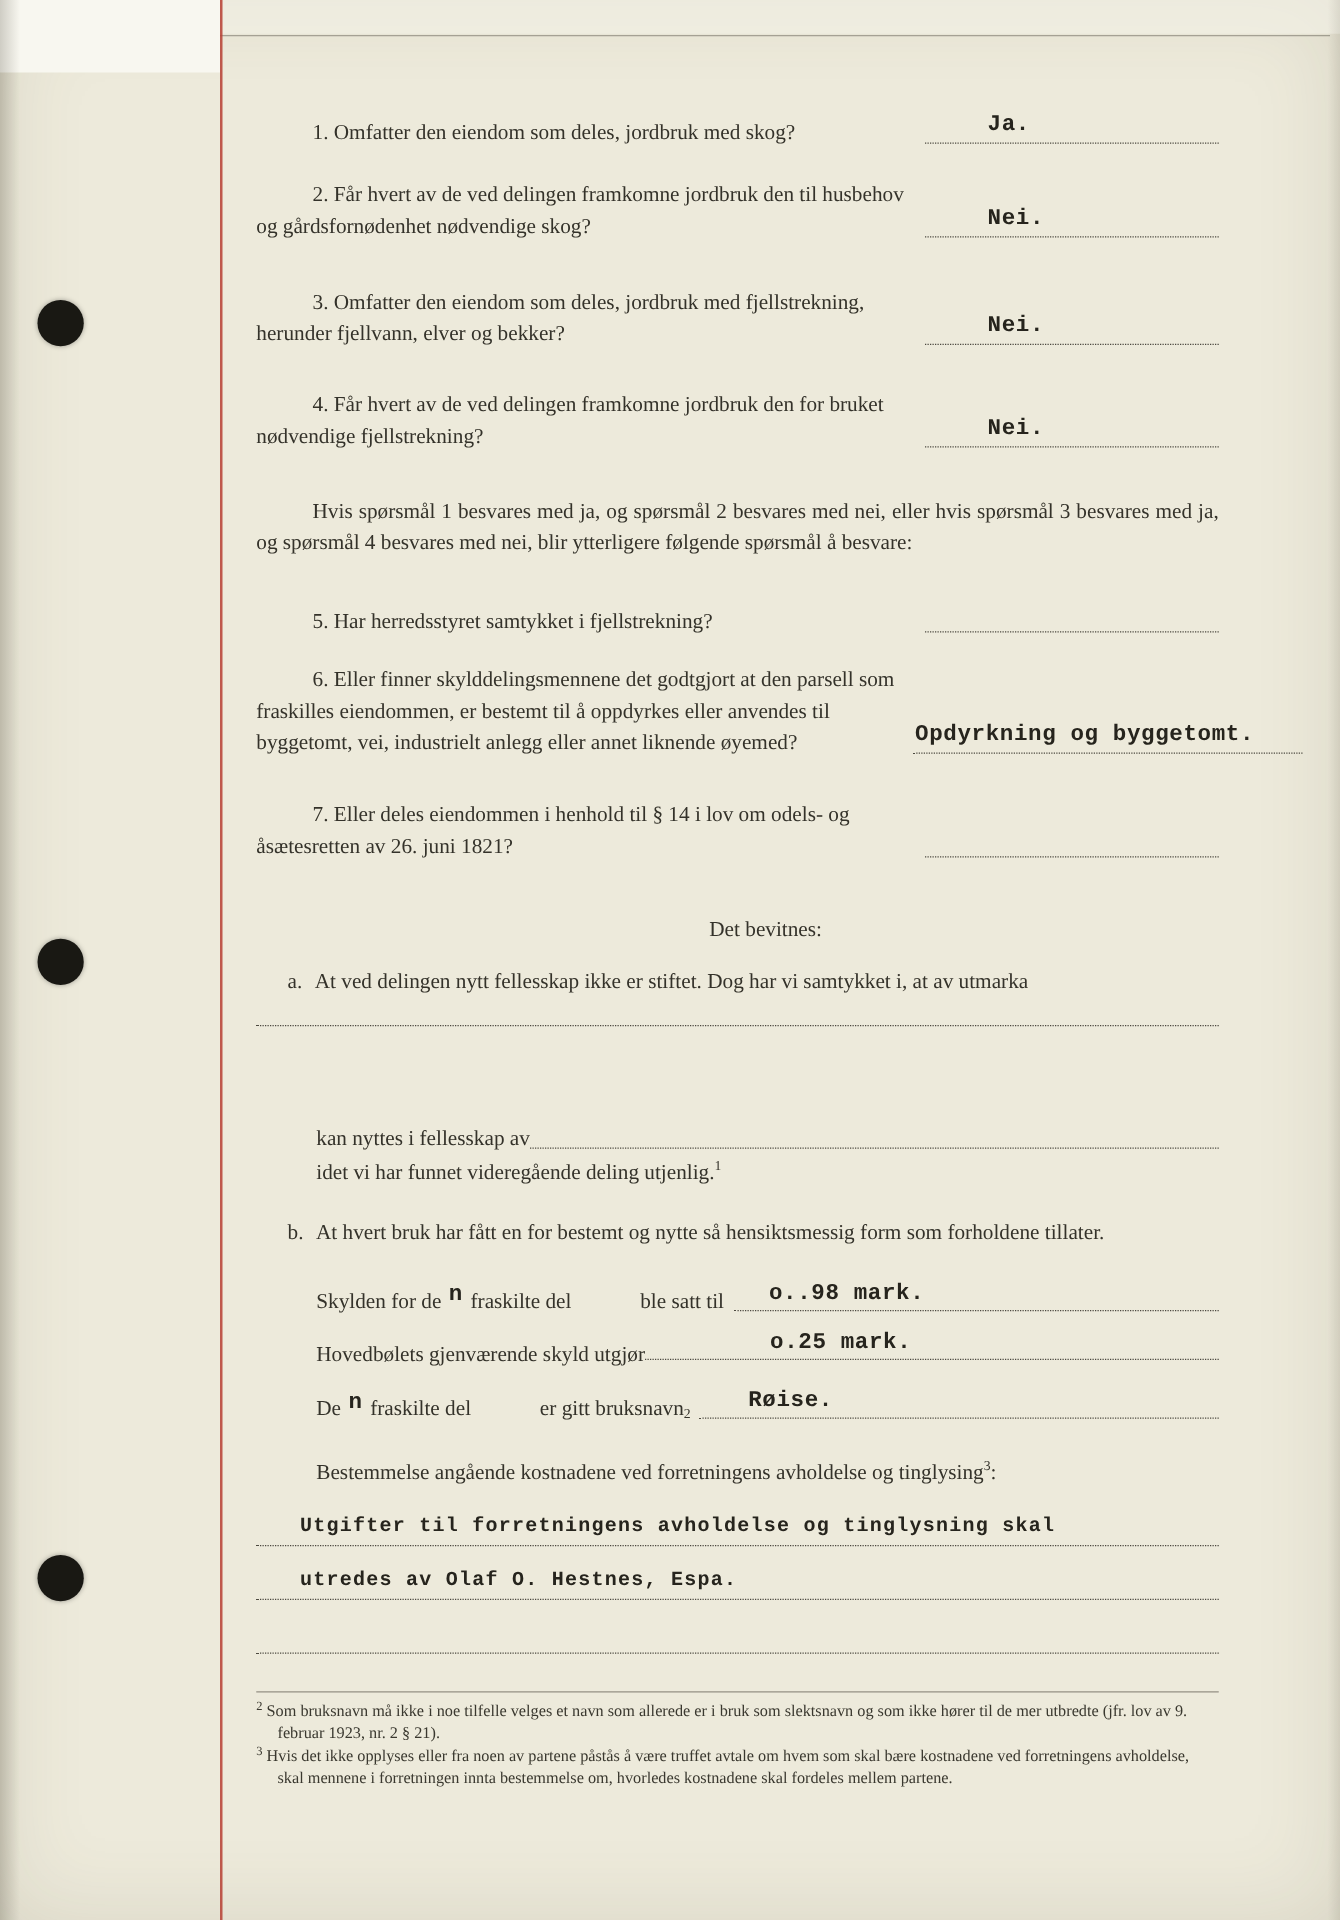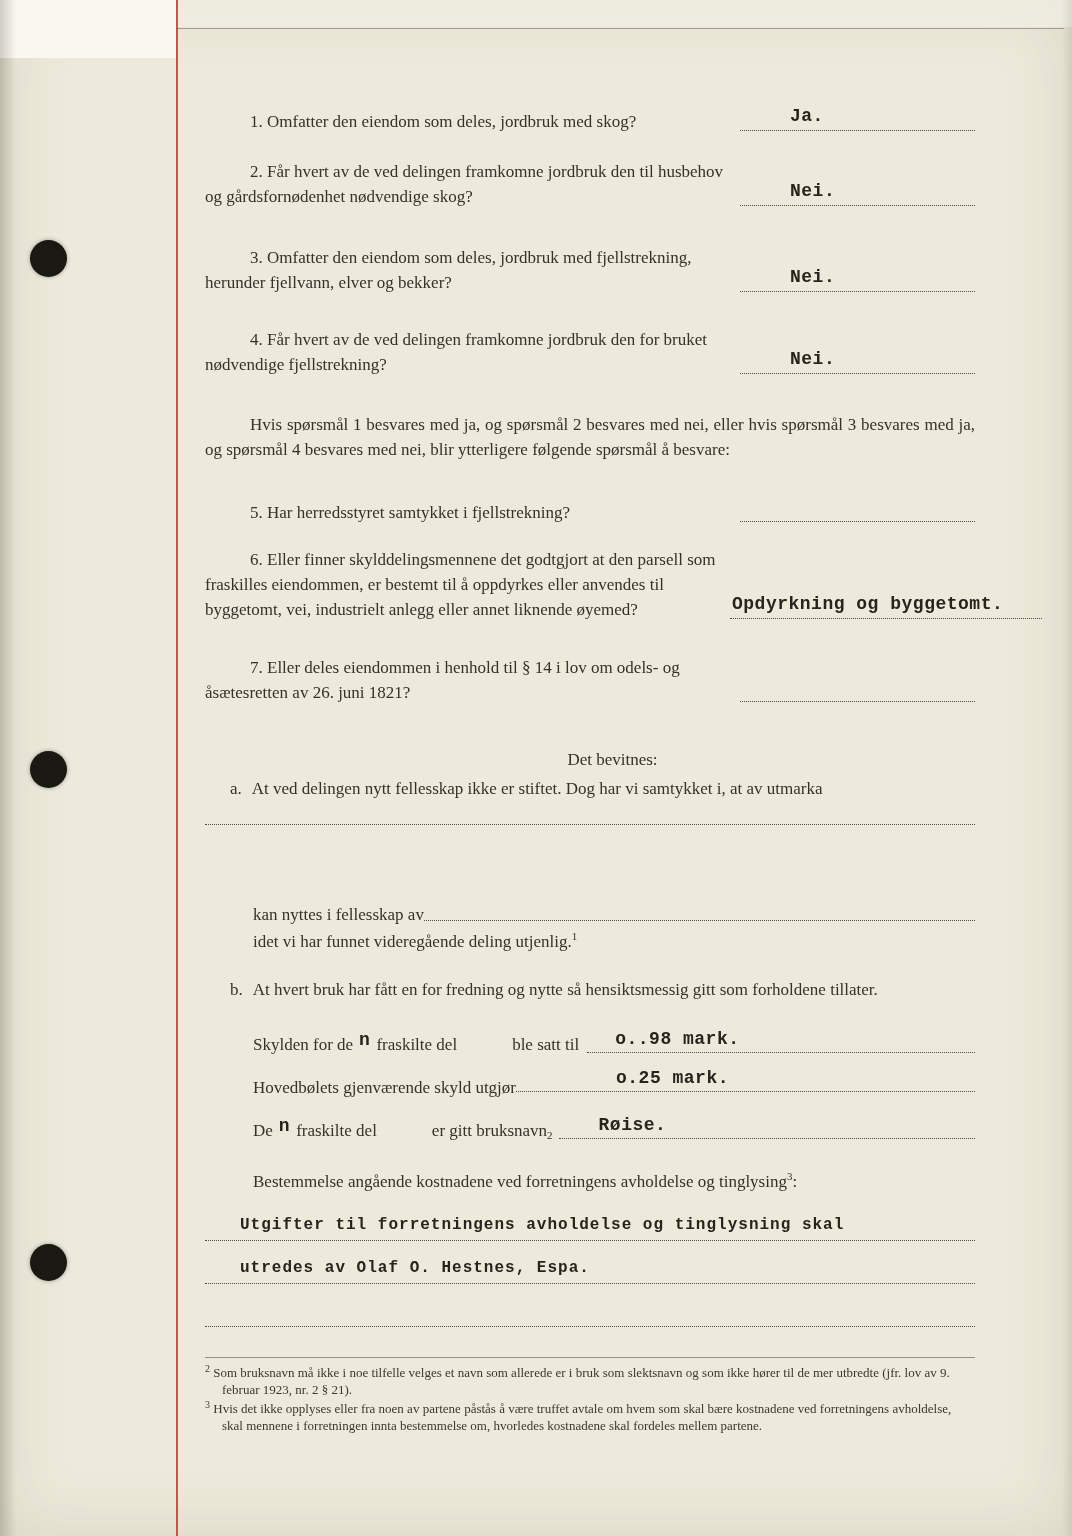--- a/index.html
+++ b/index.html
@@ -16,37 +16,37 @@
     background:linear-gradient(to right,rgba(60,55,40,.22),rgba(60,55,40,0));}
   .edge-right{position:absolute;right:0;top:0;width:10px;height:100%;
     background:linear-gradient(to left,rgba(60,55,40,.10),rgba(60,55,40,0));}
   .corner-white{position:absolute;left:0;top:0;width:176px;height:58px;background:#f8f7f0;}
   .top-strip{position:absolute;left:176px;top:0;right:0;height:27px;background:#f3f1e6;opacity:.65;}
   .top-rule{position:absolute;left:176px;top:28px;right:8px;height:0;border-top:1px solid rgba(110,105,95,.55);}
   .redline{position:absolute;left:176px;top:0;width:2px;height:100%;background:rgba(182,62,50,.85);}
   .hole{position:absolute;left:30px;width:37px;height:37px;border-radius:50%;background:#191813;box-shadow:0 0 4px rgba(0,0,0,.35);}
   .hole1{top:240px;} .hole2{top:751px;} .hole3{top:1244px;}
 
-  .content{position:absolute;left:205px;top:90px;width:770px;font-size:17px;line-height:25px;}
+  .content{position:absolute;left:205px;top:74px;width:770px;font-size:17px;line-height:25px;}
 
   .qrow{display:flex;align-items:flex-end;}
   .qtext{width:535px;text-indent:45px;}
   .q6 .qtext{width:525px;}
   .ansline{flex:1;border-bottom:1px dotted #4c4940;height:26px;position:relative;margin-bottom:3px;}
   .mono{font-family:"Liberation Mono","DejaVu Sans Mono",monospace;font-weight:bold;font-size:18px;letter-spacing:.5px;color:#26241d;white-space:nowrap;}
   .ansline .ans{position:absolute;bottom:1px;left:50px;}
   .q6 .ansline{flex:none;width:312px;margin-right:-67px;}
   .q6 .ansline .ans{left:2px;font-size:18px;}
 
   .para{text-indent:45px;text-align:justify;}
   .heading{text-indent:45px;text-align:center;}
   .item{text-indent:25px;}
   .letter{margin-right:10px;}
   .blankline{height:0;border-bottom:1px dotted #4c4940;}
-  .fillrow{display:flex;align-items:flex-start;}
+  .fillrow{display:flex;align-items:flex-end;}
   .fillrow .dots{flex:1;border-bottom:1px dotted #4c4940;height:18px;margin-bottom:4px;position:relative;}
   .indent48{padding-left:48px;}
   .srow{display:flex;align-items:flex-end;padding-left:48px;}
   .srow .lbl{white-space:nowrap;}
   .gapL{margin-left:55px;}
   .tn{position:relative;top:-4px;margin:0 6px;}
   sup{font-size:11px;line-height:0;vertical-align:super;}
 
   .typedrow{position:relative;height:42px;border-bottom:1px dotted #4c4940;}
   .typedrow .typed{position:absolute;left:35px;bottom:2px;font-size:16px;letter-spacing:1px;}
@@ -119,36 +119,36 @@
 
     <div class="qrow" style="margin-top:33px">
       <div class="qtext"><span>7.</span> <span>Eller deles eiendommen i henhold til § 14 i lov om odels- og åsætesretten av 26. juni 1821?</span></div>
       <div class="ansline">
           <span class="ans mono"></span>
         </div>
     </div>
 
     <div class="heading" style="margin-top:42px">Det bevitnes:</div>
 
-    <div class="item" style="margin-top:4px">
+    <div class="item" style="margin-top:16px">
       <span class="letter">a.</span><span>At ved delingen nytt fellesskap ikke er stiftet.  Dog har vi samtykket i, at av utmarka</span>
     </div>
 
     <div class="blankline" style="margin-top:23px"></div>
 
     <div class="fillrow indent48" style="margin-top:77px">
       <span class="lbl">kan nyttes i fellesskap av</span>
       <span class="dots"></span>
     </div>
     <div class="indent48" style="margin-top:2px">
       <span>idet vi har funnet videregående deling utjenlig.</span><sup>1</sup>
     </div>
 
     <div class="item" style="margin-top:23px;width:762px">
-      <span class="letter">b.</span><span>At hvert bruk har fått en for fredning og nytte så hensiktsmessig gitt som forholdene tillater.</span>
+      <span class="letter">b.</span><span>At hvert bruk har fått en for bestemt og nytte så hensiktsmessig form som forholdene tillater.</span>
     </div>
 
     <div class="srow" style="margin-top:30px">
       <span class="lbl">Skylden for de</span>
       <span class="mono tn">n</span>
       <span class="lbl">fraskilte del</span>
       <span class="lbl gapL">ble satt til</span>
       <span class="dots" style="flex:1;border-bottom:1px dotted #4c4940;height:18px;margin-bottom:4px;position:relative;margin-left:8px;">
         <span class="mono ans" style="position:absolute;bottom:0;left:28px;">o..98 mark.</span>
       </span>

